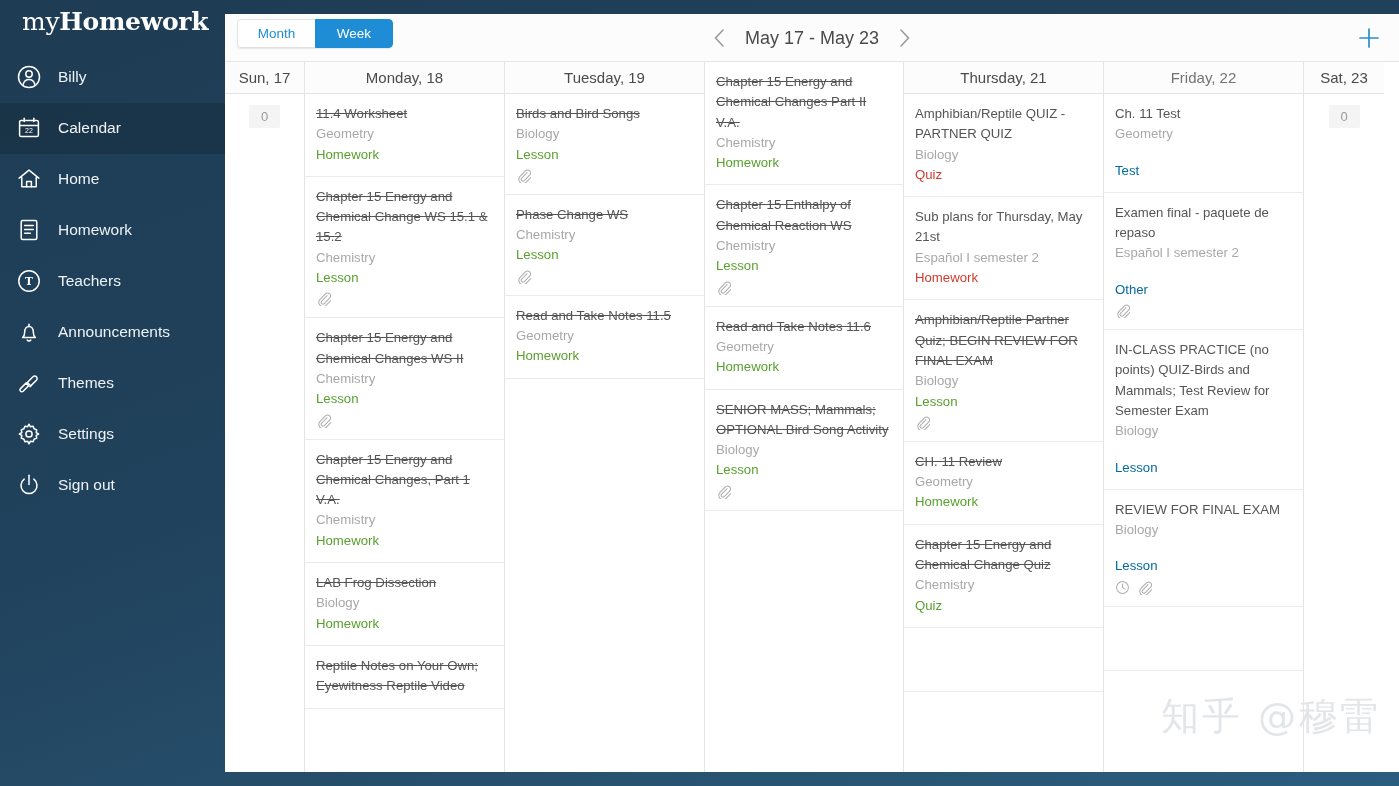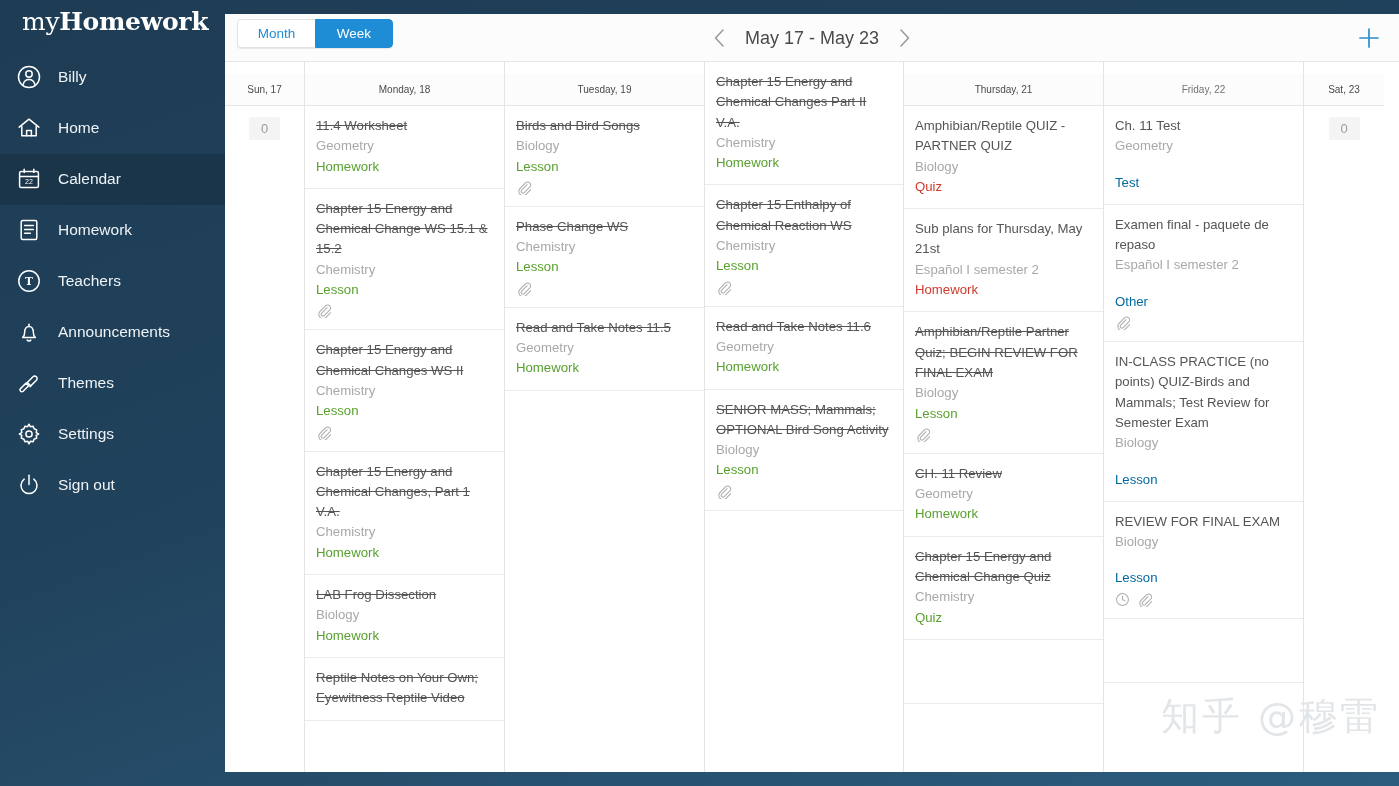--- a/index.html
+++ b/index.html
@@ -158,26 +158,25 @@
   .day-col:last-child { border-right: none; }
   .col-narrow { width: 80px; flex: 0 0 80px; }
   .col-wide   { width: 200px; flex: 0 0 200px; }
   .col-wide-l { width: 199px; flex: 0 0 199px; }
 
   .day-head {
     height: 32px;
     display: flex;
     align-items: center;
     justify-content: center;
-    font-size: 10px;
+    font-size: 15px;
     color: #4a4a4a;
     background: #fcfcfc;
     border-bottom: 1px solid #e4e4e4;
     white-space: nowrap;
-    margin-top: 12px;
   }
   .day-head.today { color: #737373; }
 
   .day-body {
     flex: 1 1 auto;
     overflow: hidden;
   }
 
   .zero-badge {
     margin: 11px auto 0;
@@ -251,41 +250,41 @@
         <div class="nav-item">
           <span class="nav-icon">
             <svg width="26" height="26" viewBox="0 0 26 26" fill="none" stroke="#ffffff" stroke-width="1.5" stroke-linecap="round" stroke-linejoin="round">
               <circle cx="13" cy="13" r="10.5"></circle>
               <circle cx="13" cy="10" r="3.2"></circle>
               <path d="M7.2 20.2c.9-3 3-4.6 5.8-4.6s4.9 1.6 5.8 4.6"></path>
             </svg>
           </span>
           <span class="nav-label">Billy</span>
         </div>
-        <div class="nav-item">
-          <span class="nav-icon">
-            <svg width="26" height="26" viewBox="0 0 26 26" fill="none" stroke="#ffffff" stroke-width="1.5" stroke-linecap="round" stroke-linejoin="round">
-              <path d="M3.2 12.2 13 4.2l9.8 8"></path>
-              <path d="M5.8 11.4v9.4h14.4v-9.4"></path>
-              <path d="M10.6 20.8v-5.2h4.8v5.2"></path>
-            </svg>
-          </span>
-          <span class="nav-label">Home</span>
-        </div>
         <div class="nav-item active">
           <span class="nav-icon">
             <svg width="26" height="26" viewBox="0 0 26 26" fill="none" stroke="#ffffff" stroke-width="1.5" stroke-linecap="round" stroke-linejoin="round">
               <rect x="3.6" y="5.4" width="18.8" height="16.2" rx="1.6"></rect>
               <line x1="3.6" y1="10.4" x2="22.4" y2="10.4"></line>
               <line x1="8.2" y1="3.2" x2="8.2" y2="6.6"></line>
               <line x1="17.8" y1="3.2" x2="17.8" y2="6.6"></line>
               <text x="13" y="18.4" font-size="7" fill="#ffffff" stroke="none" text-anchor="middle" font-family="Liberation Sans, sans-serif">22</text>
             </svg>
           </span>
           <span class="nav-label">Calendar</span>
+        </div>
+        <div class="nav-item">
+          <span class="nav-icon">
+            <svg width="26" height="26" viewBox="0 0 26 26" fill="none" stroke="#ffffff" stroke-width="1.5" stroke-linecap="round" stroke-linejoin="round">
+              <path d="M3.2 12.2 13 4.2l9.8 8"></path>
+              <path d="M5.8 11.4v9.4h14.4v-9.4"></path>
+              <path d="M10.6 20.8v-5.2h4.8v5.2"></path>
+            </svg>
+          </span>
+          <span class="nav-label">Home</span>
         </div>
         <div class="nav-item">
           <span class="nav-icon">
             <svg width="26" height="26" viewBox="0 0 26 26" fill="none" stroke="#ffffff" stroke-width="1.5" stroke-linecap="round" stroke-linejoin="round">
               <rect x="5.2" y="3.4" width="15.6" height="19.2" rx="1.5"></rect>
               <line x1="8.6" y1="8.6" x2="17.4" y2="8.6"></line>
               <line x1="8.6" y1="12.4" x2="17.4" y2="12.4"></line>
               <line x1="8.6" y1="16.2" x2="14.4" y2="16.2"></line>
             </svg>
           </span>

